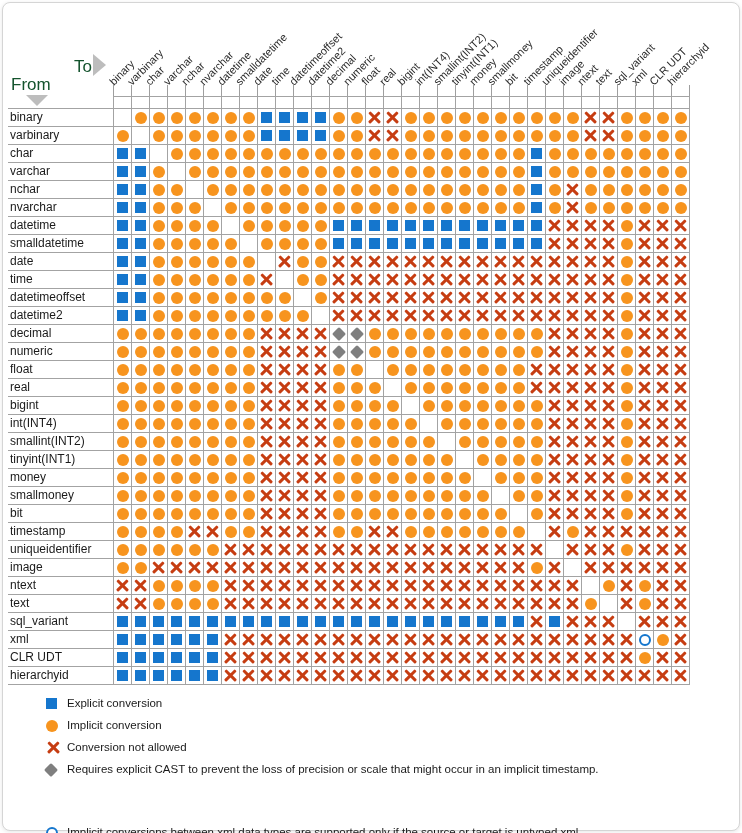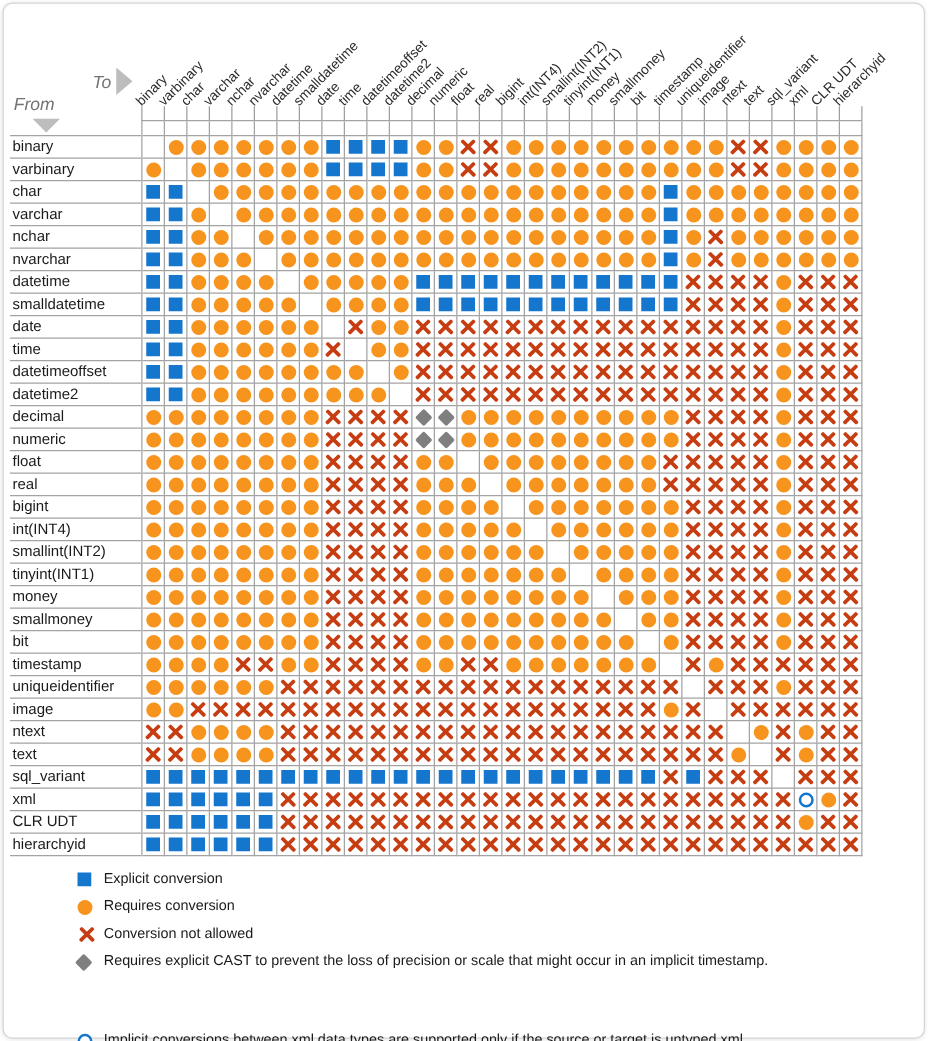--- a/index.html
+++ b/index.html
@@ -5,21 +5,21 @@
   :root{
     --blue:#1576CD; --orange:#F7941E; --red:#C63D12; --gray:#7F7F7F;
     --grid:#A3A3A3; --tick:#9E9E9E; --arrow:#BDBDBD; --text:#1A1A1A;
   }
   html,body{margin:0;padding:0;background:#fff;}
   body{font-family:"Liberation Sans",sans-serif;}
   #canvas{position:relative;width:742px;height:833px;background:#fff;overflow:hidden;}
   #card{position:absolute;left:2px;top:2px;width:736px;height:827px;border:1px solid #D5D5D5;
         border-radius:8px;box-shadow:0 1px 4px rgba(0,0,0,.10);background:#fff;}
   
-  .hdr-label{position:absolute;font-size:14px;color:#737373;font-style:italic;}
+  .hdr-label{position:absolute;font-size:17px;color:#14532d;}
   #from-label{left:11px;top:75px;}
   #to-label{left:74px;top:57px;}
   #from-arrow{position:absolute;left:26px;top:95px;width:0;height:0;
     border-left:11px solid transparent;border-right:11px solid transparent;border-top:11px solid var(--arrow);}
   #to-arrow{position:absolute;left:93px;top:54px;width:0;height:0;
     border-top:11px solid transparent;border-bottom:11px solid transparent;border-left:13px solid var(--arrow);}
   
   .col-label{position:absolute;height:13px;line-height:13px;font-size:11px;color:#2B2B2B;
     white-space:nowrap;transform-origin:left bottom;transform:rotate(-45deg);}
   .tick{position:absolute;width:1px;height:11px;background:var(--tick);}
@@ -37,21 +37,21 @@
   .s-dot{width:12px;height:12px;border-radius:50%;background:var(--orange);}
   .s-sq{width:11px;height:11px;background:var(--blue);}
   .s-x{position:relative;width:14px;height:14px;flex:none;}
   .s-x::before,.s-x::after{content:"";position:absolute;left:-0.5px;top:5.5px;width:15px;height:3.4px;
     background:var(--red);border-radius:1px;}
   .s-x::before{transform:rotate(45deg);}
   .s-x::after{transform:rotate(-45deg);}
   .s-dia{width:10px;height:10px;background:var(--gray);transform:rotate(45deg);border-radius:1.5px;}
   .s-ring{box-sizing:border-box;width:12px;height:12px;border:2.2px solid var(--blue);border-radius:50%;background:#fff;}
   
-  .legend-item{position:absolute;left:50px;display:flex;align-items:flex-start;padding-left:12px;}
+  .legend-item{position:absolute;left:34px;display:flex;align-items:flex-start;padding-left:12px;}
   .legend-icon{width:16px;height:15px;display:flex;align-items:center;justify-content:flex-start;flex:none;}
   .legend-text{font-size:11.5px;line-height:15.5px;color:var(--text);margin-left:5px;white-space:pre-line;max-width:620px;}
 </style>
 </head>
 <body>
 
 <div id="canvas">
   <div id="card"></div>
 
   <div class="hdr-label" id="to-label">To</div>
@@ -3218,21 +3218,21 @@
       <div class="legend-item" style="top: 696px;">
         <span class="legend-icon">
           <span class="s-sq"></span>
         </span>
         <span class="legend-text">Explicit conversion</span>
       </div>
       <div class="legend-item" style="top: 718px;">
         <span class="legend-icon">
           <span class="s-dot"></span>
         </span>
-        <span class="legend-text">Requires conversion</span>
+        <span class="legend-text">Implicit conversion</span>
       </div>
       <div class="legend-item" style="top: 740px;">
         <span class="legend-icon">
           <span class="s-x"></span>
         </span>
         <span class="legend-text">Conversion not allowed</span>
       </div>
       <div class="legend-item" style="top: 762px;">
         <span class="legend-icon">
           <span class="s-dia"></span>

